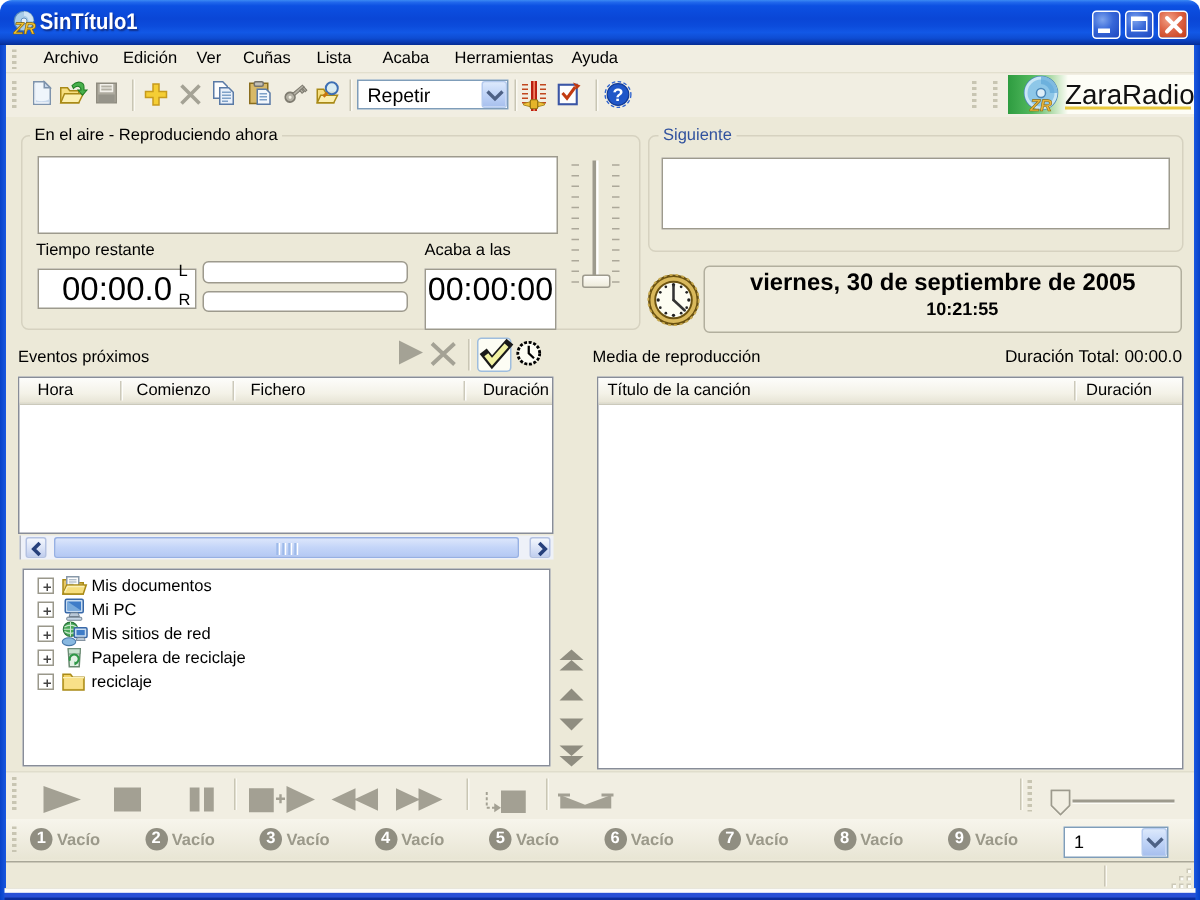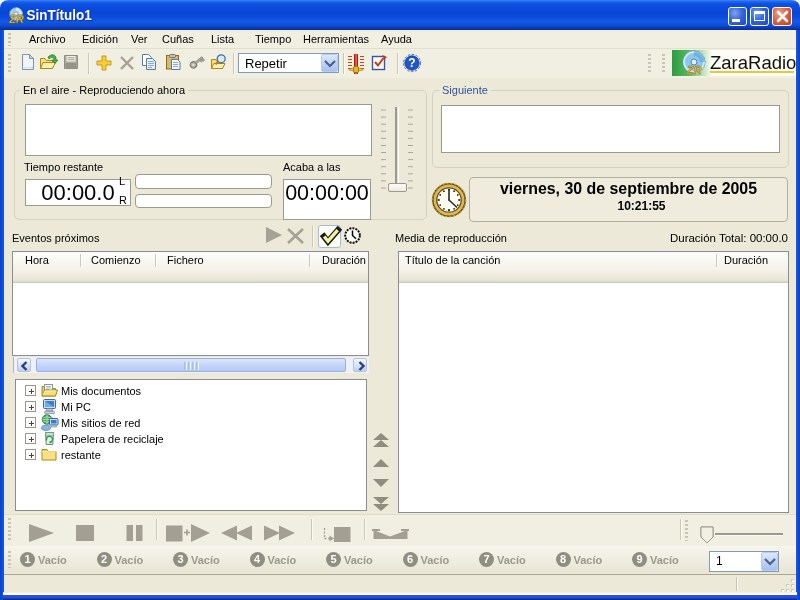--- a/index.html
+++ b/index.html
@@ -32,21 +32,21 @@
 .tsep { position:absolute; top:4px; width:1px; height:21px; background:#C9C6B4; box-shadow:1px 0 0 #FBFAF3; }
 
 
 .groupbox { border:1px solid #D6D2C0; border-radius:5px; }
 .grouplabel { position:absolute; font-size:11px; background:#ECE9D8; padding:0 3px; top:-7px; }
 .whitebox { position:absolute; background:#fff; border:1px solid #9D9A8D; }
 .clockbox { position:absolute; background:#fff; border:1px solid #9D9A8D; text-align:center; font-size:24px; color:#000; }
 
 
 .lview { position:absolute; background:#fff; border:1px solid #888D98; }
-.lvhead { position:absolute; left:0; top:0; right:0; height:31px;
+.lvhead { position:absolute; left:0; top:0; right:0; height:18px;
   background:linear-gradient(180deg,#FDFDFB 0%,#F4F2E8 60%,#E9E6D8 92%,#DCD9C8 100%); border-bottom:1px solid #CBC9BB; }
 .hcol { position:absolute; top:0; height:16px; line-height:16px; font-size:11px; color:#000; }
 .hsep { position:absolute; top:2px; width:1px; height:13px; background:#CCC9BA; box-shadow:1px 0 0 #FDFDFB; }
 
 
 .lbl { position:absolute; font-size:11px; color:#000; }
 .vc { position:absolute; top:552px; width:15px; height:15px; border-radius:50%; background:#908E81; color:#fff;
   font-size:11px; font-weight:bold; text-align:center; line-height:15px; }
 .vt { position:absolute; top:554px; font-size:11px; color:#9B998A;font-weight:bold; }
 .sbtn { top:1px; width:14px; height:14px; background:linear-gradient(180deg,#F4F7FD,#D9E2F6 55%,#C0CEEF);
@@ -86,21 +86,21 @@
 <div id="borderR" class="abs"></div>
 <div id="borderB" class="abs"></div>
 
 <div id="menubar" class="abs">
   <div class="grip" style="left:4px;top:3px;height:13px"></div>
   <div class="mitem" style="left:25px">Archivo</div>
   <div class="mitem" style="left:78px">Edición</div>
   <div class="mitem" style="left:127px">Ver</div>
   <div class="mitem" style="left:158px">Cuñas</div>
   <div class="mitem" style="left:207px">Lista</div>
-  <div class="mitem" style="left:251px">Tiempo</div>
+  <div class="mitem" style="left:251px">Acaba</div>
   <div class="mitem" style="left:299px">Herramientas</div>
   <div class="mitem" style="left:377px">Ayuda</div>
 </div>
 
 <div id="toolbar" class="abs">
   <div class="grip" style="left:4px;top:5px;height:19px"></div>
 </div>
 
 <svg style="left:20px;top:54px" width="16" height="16" viewBox="0 0 16 16">
     <path d="M2.5 0.5 H9.5 L13.5 4.5 V15.5 H2.5 Z" fill="#EFF5FB" stroke="#7E93AC"></path>
@@ -364,21 +364,21 @@
       </svg>
     <div class="ttxt">Papelera de reciclaje</div>
     </div>
   <div class="trow" style="top:67px">
       <div class="pbox"></div>
     <svg class="tico" width="17" height="17" viewBox="0 0 17 17">
         <path d="M1 3.5 L1 14 L15 14 L15 5.5 L7.5 5.5 L6 3.5 Z" fill="#F2D060" stroke="#A98A17"></path>
         <path d="M1.8 6.5 H14.2 V13.2 H1.8 Z" fill="#F8E088"></path>
         <path d="M1 5.8 H15" stroke="#FBF0B8" stroke-width="1"></path>
       </svg>
-    <div class="ttxt">restante</div>
+    <div class="ttxt">reciclaje</div>
     </div>
 </div>
 
 <svg style="left:372px;top:433px" width="18" height="80" viewBox="0 0 18 80">
   <g fill="#8F8D80">
     <path d="M9 0 L17 7 L1 7 Z"></path>
       <path d="M9 7 L17 14 L1 14 Z"></path>
     <path d="M9 26 L17 34 L1 34 Z"></path>
     <path d="M1 46 L17 46 L9 54 Z"></path>
     <path d="M1 64 L17 64 L9 71 Z"></path>

